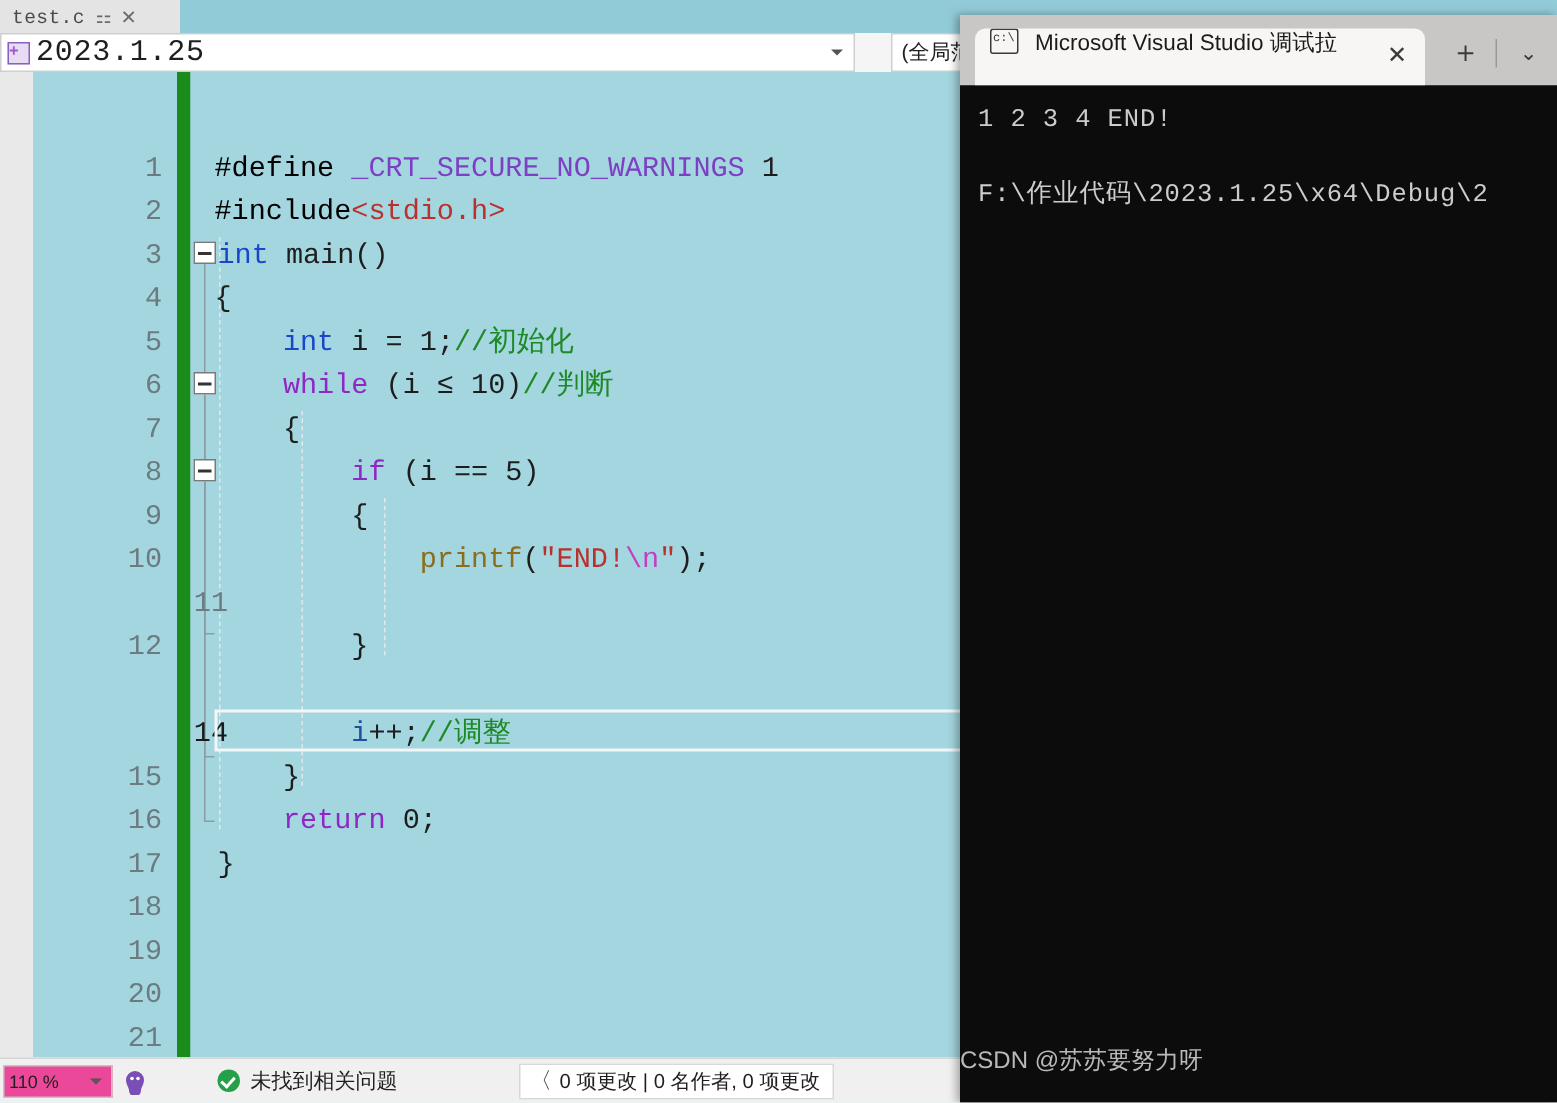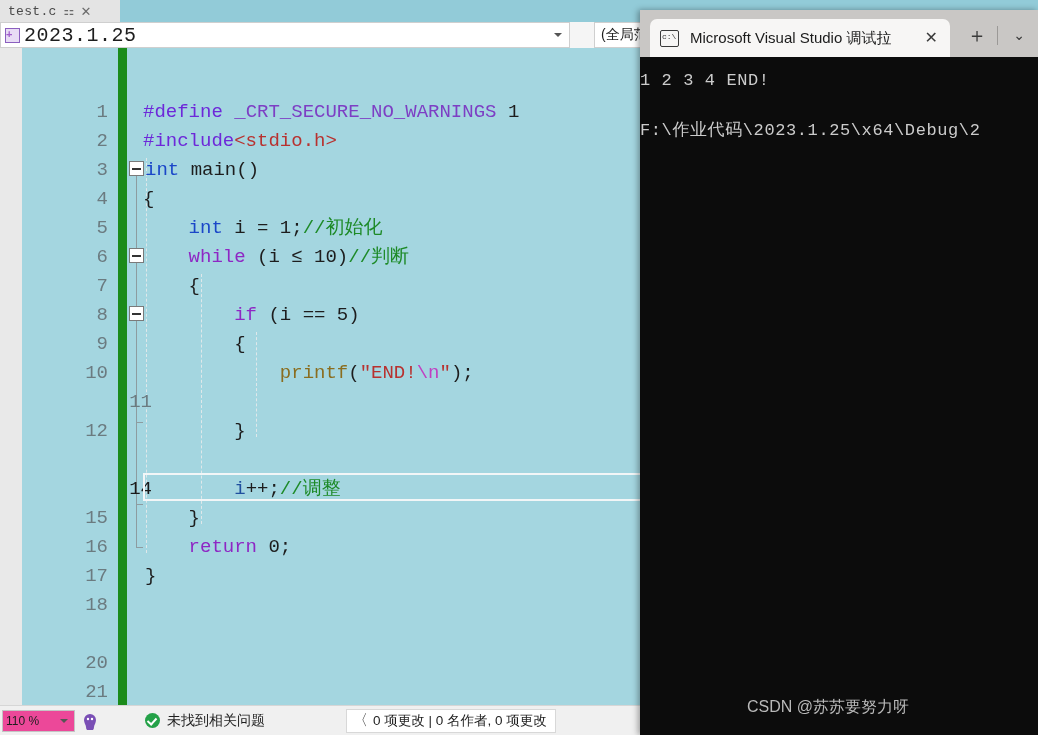--- a/index.html
+++ b/index.html
@@ -195,21 +195,21 @@
     position: absolute;
     left: 143px;
     font-family: "Liberation Mono", monospace;
     font-size: 19px;
     line-height: 29px;
     white-space: pre;
     letter-spacing: 0px;
   }
 
   
-  .t-pre      { color: #6d28d9; }
+  .t-pre      { color: #000000; }
   .t-macro    { color: #7d3fc4; }
   .t-num      { color: #1d1d1d; }
   .t-header   { color: #b8312f; }
   .t-keyword  { color: #1a46c8; }
   .t-kw2      { color: #8e27c4; }
   .t-plain    { color: #1d1d1d; }
   .t-fn       { color: #8a6d1f; }
   .t-str      { color: #b8312f; }
   .t-esc      { color: #c13fc1; }
   .t-comment  { color: #1d8a27; }
@@ -359,21 +359,20 @@
     width: 398px; height: 47px;
     background: #c9c7c5;
   }
   #terminal-tab {
     position: absolute;
     left: 10px; top: 9px;
     width: 300px; height: 38px;
     background: #f7f6f5;
     border-radius: 7px 7px 0 0;
     display: flex;
-    align-items: center;
     padding-left: 10px;
     box-sizing: border-box;
     overflow: hidden;
   }
   .cmd-icon {
     width: 17px; height: 15px;
     border: 1.6px solid #3a3a3a;
     border-radius: 2px;
     position: relative;
     flex: 0 0 auto;
@@ -427,21 +426,21 @@
     justify-content: center;
     font-size: 14px;
     color: #3a3a3a;
     line-height: 1;
   }
   #terminal-body {
     position: absolute;
     left: 0; top: 47px;
     width: 398px; height: 678px;
     background: #0c0c0c;
-    padding: 11px 0 0 0;
+    padding: 11px 0 0 12px;
     box-sizing: border-box;
   }
   .term-line {
     font-family: "Liberation Mono", monospace;
     font-size: 17px;
     line-height: 25px;
     color: #cccccc;
     white-space: pre;
     letter-spacing: 0.6px;
   }
@@ -450,21 +449,21 @@
     display: inline-block;
     width: 2px;
     height: 18px;
     background: #cccccc;
     vertical-align: -3px;
   }
   #csdn-watermark {
     position: absolute;
     left: 0; bottom: 17px;
     width: 398px;
-    text-align: center;
+    text-align: left;
     padding-right: 22px;
     box-sizing: border-box;
     font-size: 16px;
     color: #b9b9b9;
   }
 </style>
 </head>
 <body>
 
 <div id="vs-window">
@@ -568,20 +567,23 @@
       <span class="ln">16</span>
       <span class="code-text">    <span class="t-kw2">return</span> <span class="t-num">0</span><span class="t-plain">;</span></span>
     </div>
     <div class="code-row" style="top:514px;">
       <span class="ln">17</span>
       <span class="code-text" style="left:145px;"><span class="t-plain">}</span></span>
     </div>
     <div class="code-row" style="top:543px;">
       <span class="ln">18</span>
     </div>
+    <div class="code-row" style="top:572px;">
+      <span class="ln">19</span>
+    </div>
     <div class="code-row" style="top:601px;">
       <span class="ln">20</span>
     </div>
     <div class="code-row" style="top:630px;">
       <span class="ln">21</span>
     </div>
 
     <div id="current-line-box"></div>
   </div>
 

